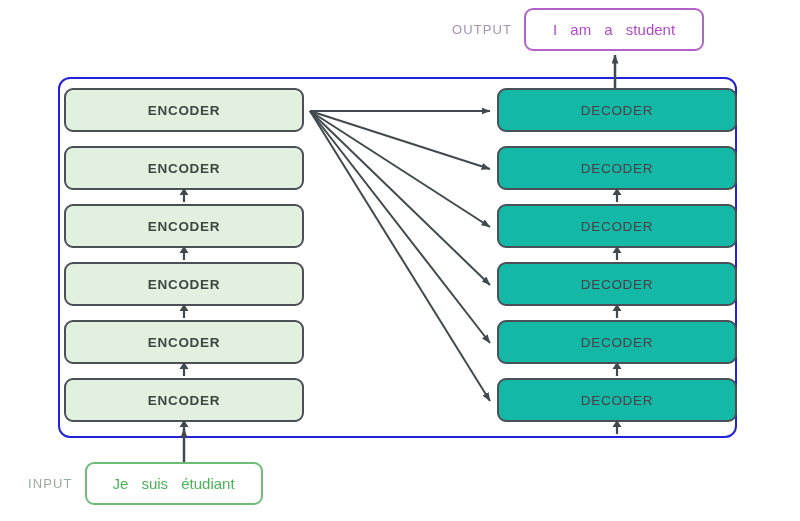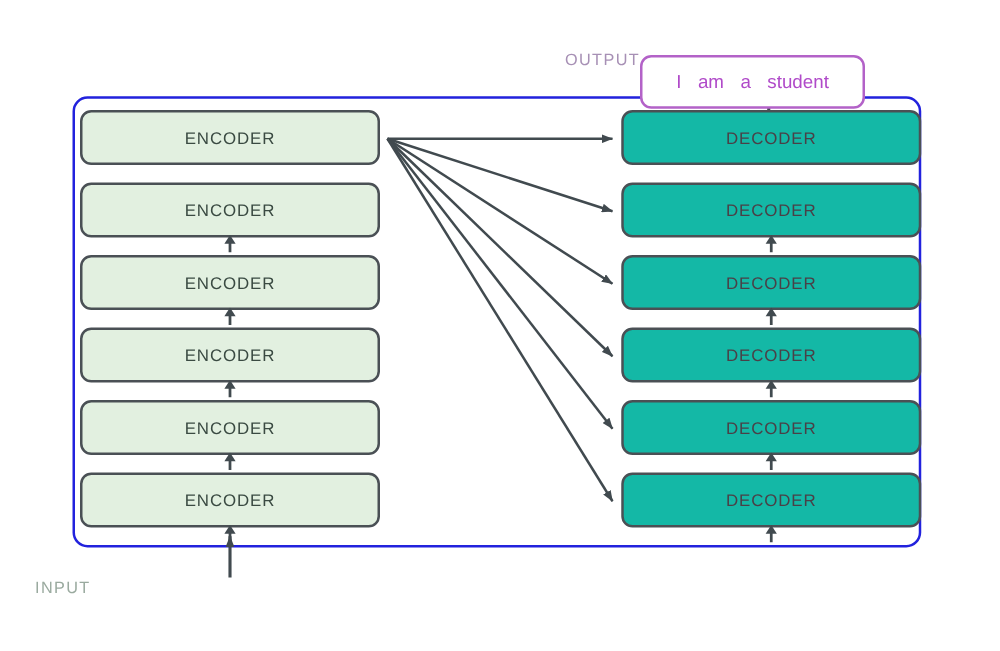--- a/index.html
+++ b/index.html
@@ -50,20 +50,21 @@
     align-items: center;
     justify-content: center;
     letter-spacing: 0.7px;
     font-size: 13.5px;
   }
   .block:last-child { margin-bottom: 0; }
 
   .block.encoder {
     background: #e2f0e0;
     color: #3a4a42;
+    font-weight: bold;
   }
   .block.decoder {
     background: #14b8a6;
     color: #4a4047;
   }
 
   
   .up-arrow {
     position: absolute;
     left: 50%;
@@ -90,34 +91,33 @@
     display: flex;
     align-items: center;
   }
   .io-row.output-row { left: 452px; top: 8px; }
   .io-row.input-row  { left: 28px;  top: 462px; justify-content: space-between; }
 
   .io-label {
     font-size: 13px;
     letter-spacing: 1.1px;
   }
-  .io-label.output { color: #a790b5; margin-right: 0; }
+  .io-label.output { color: #a790b5; margin-right: 12px; }
   .io-label.input  { color: #9aaa9f; margin-right: 12px; }
 
   .io-box {
     border-radius: 9px;
     background: #ffffff;
     box-sizing: border-box;
     display: flex;
     align-items: center;
     justify-content: center;
     font-size: 15px;
     padding: 11px 18px;
     word-spacing: 9px;
-    margin-top: 36px;
   }
   .io-box.output {
     border: 2px solid #b362c8;
     color: #b04ac9;
     min-width: 180px;
   }
   .io-box.input {
     border: 2px solid #6dbd76;
     color: #49b356;
     min-width: 178px;
@@ -235,15 +235,18 @@
 
   <div class="io-row output-row">
     <div class="io-label output">OUTPUT</div>
     <div class="io-box output">
       <span>I am a student</span>
     </div>
   </div>
 
   <div class="io-row input-row">
     <div class="io-label input">INPUT</div>
+    <div class="io-box input">
+      <span>Je suis étudiant</span>
+    </div>
   </div>
 
 </div>
 
 </body></html>

